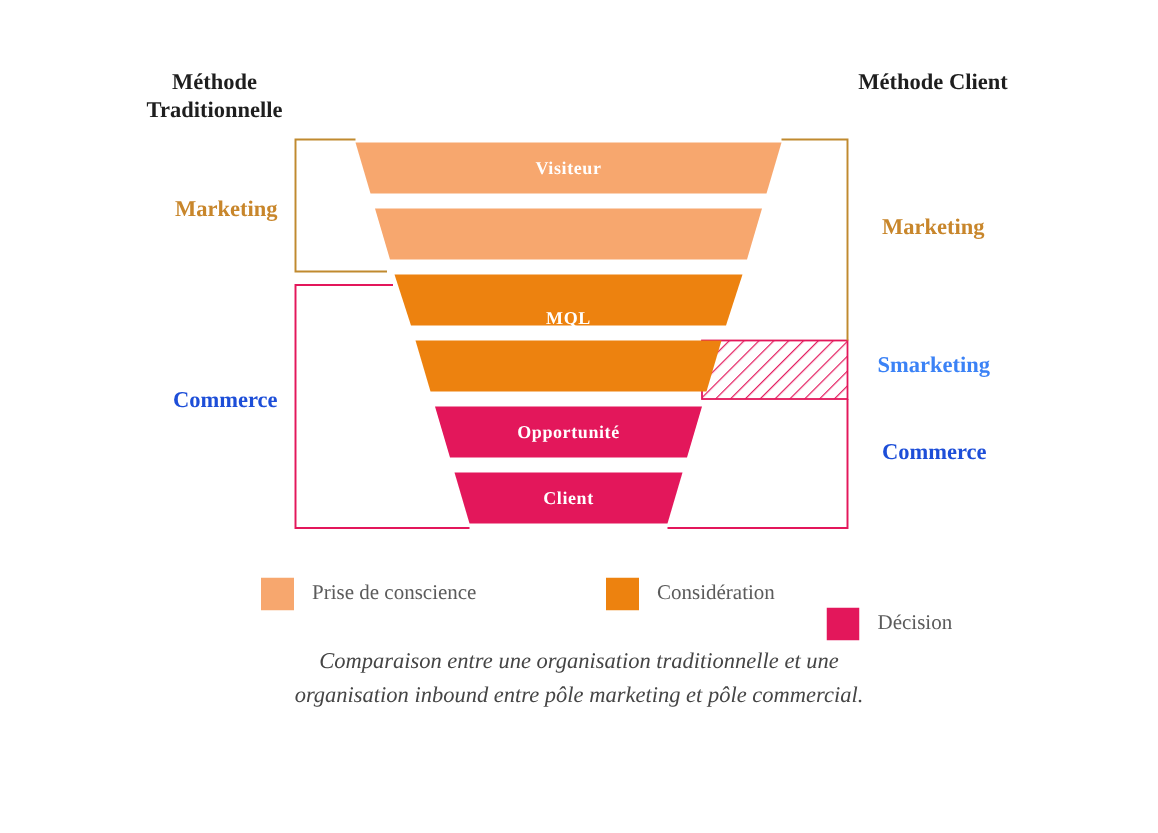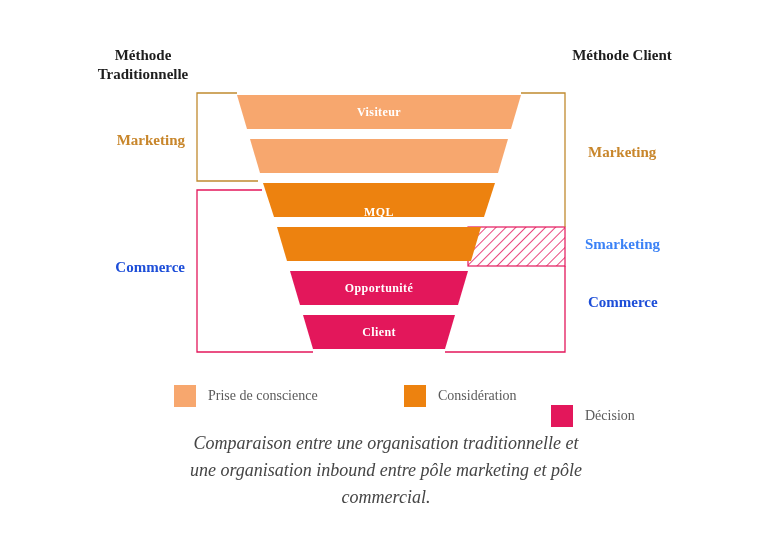--- a/index.html
+++ b/index.html
@@ -27,21 +27,21 @@
   }
   .legend-item{
     display:flex;align-items:center;gap:12px;height:22px;
   }
   .legend-text{
     font-size:14px;color:#5b5b5b;line-height:22px;white-space:nowrap;
   }
   .caption{
     left:186px;top:430px;width:400px;
     text-align:center;font-style:italic;
-    font-size:18px;color:#454545;line-height:1.5;
+    font-size:15px;color:#454545;line-height:1.5;
   }
   svg{display:block;}
 </style>
 </head>
 <body>
 
 <div class="canvas">
 
   <svg class="abs" style="left:0;top:0;" width="772" height="555" viewBox="0 0 772 555">
     <defs>

